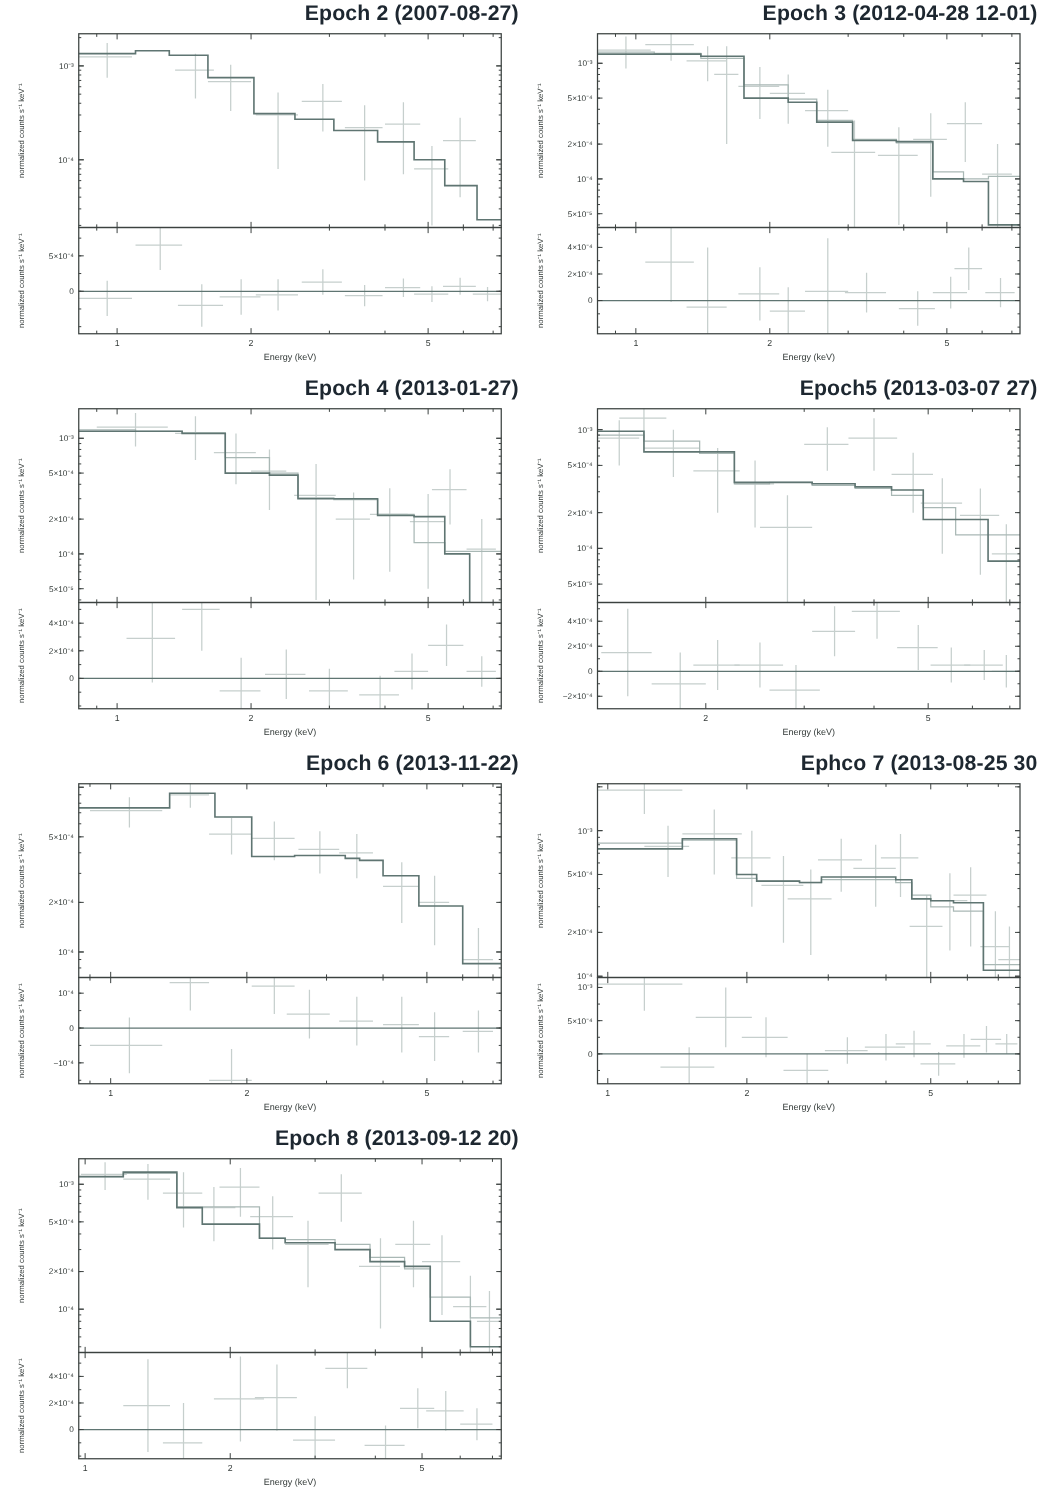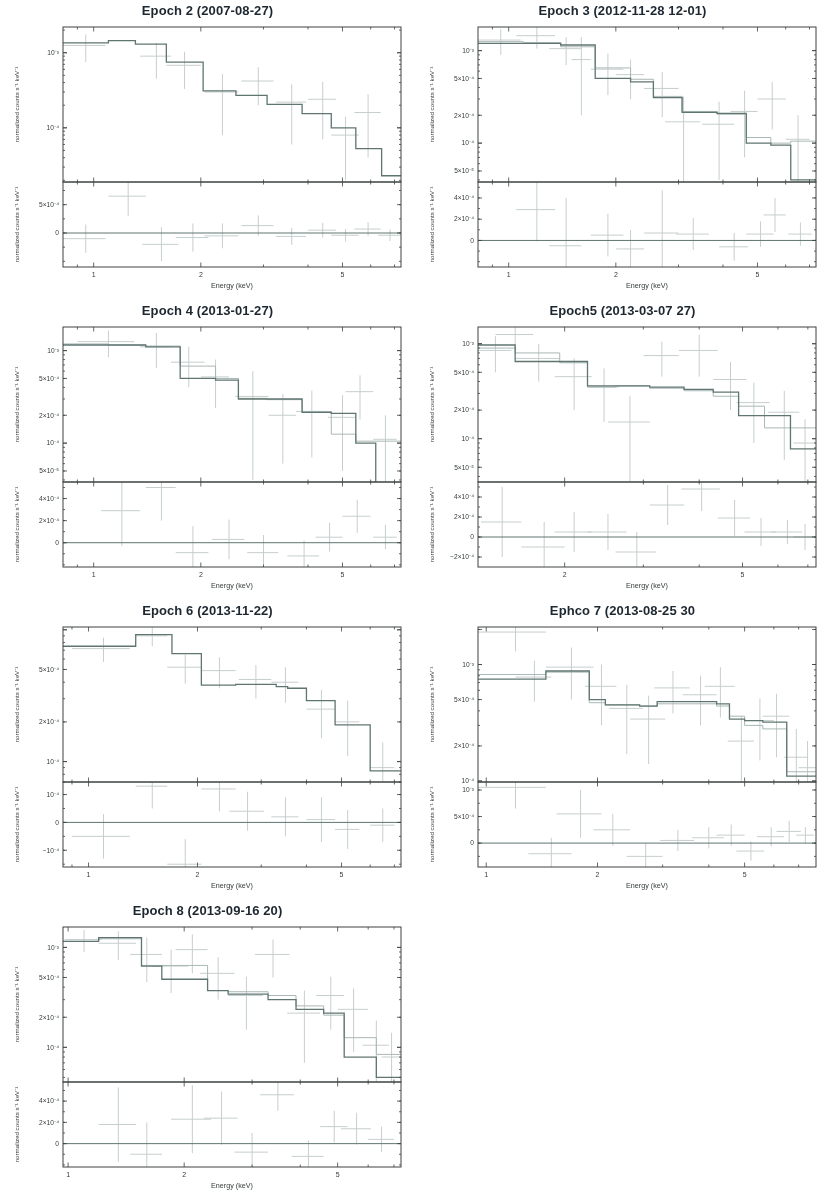--- a/index.html
+++ b/index.html
@@ -1,20 +1,20 @@
 <!DOCTYPE html>
 <html><head>
 <meta charset="utf-8">
 <style>
   html,body{margin:0;padding:0;background:#ffffff;}
   #page{width:830px;height:1201px;background:#ffffff;position:relative;
         font-family:"Liberation Sans", sans-serif;overflow:hidden;}
   .grid{display:grid;grid-template-columns:415px 415px;grid-auto-rows:300px;}
   .panel{position:relative;padding-top:3px;}
-  .panel-title{text-align:center;font-size:13px;font-weight:700;color:#1d2730;
+  .panel-title{text-align:right;font-size:17px;font-weight:700;color:#1d2730;
                height:16px;line-height:16px;letter-spacing:.1px;}
   svg.chart{display:block;margin:0 auto;}
   .empty-cell{background:#ffffff;}
 </style>
 </head>
 <body>
 
 <div id="page">
   <div class="grid">
 
@@ -180,21 +180,21 @@
             <text x="195.8386675242758" y="258" font-size="7" text-anchor="middle">2</text>
             <text x="337.49474644000236" y="258" font-size="7" text-anchor="middle">5</text>
             <text x="227" y="269" font-size="7.2" text-anchor="middle">Energy (keV)</text>
             <text transform="rotate(-90)" x="-85.5" y="14" font-size="6.2" text-anchor="middle">normalized counts s⁻¹ keV⁻¹</text>
             <text transform="rotate(-90)" x="-205.5" y="14" font-size="6.2" text-anchor="middle">normalized counts s⁻¹ keV⁻¹</text>
           </g>
         </svg>
     </div>
 
     <div class="panel">
-      <div class="panel-title">Epoch 3 (2012-11-28 12-01)</div>
+      <div class="panel-title">Epoch 3 (2012-04-28 12-01)</div>
       <svg class="chart" width="405" height="276" viewBox="0 0 405 276">
           <defs>
             <clipPath id="cm1">
               <rect x="58" y="8" width="338" height="155"></rect>
             </clipPath>
             <clipPath id="cr1">
               <rect x="58" y="163" width="338" height="85"></rect>
             </clipPath>
           </defs>
           <g clip-path="url(#cm1)" stroke="#c6cfcd" stroke-width="1">
@@ -1051,21 +1051,21 @@
             <text x="177.51118337887908" y="258" font-size="7" text-anchor="middle">2</text>
             <text x="324.6109091065847" y="258" font-size="7" text-anchor="middle">5</text>
             <text x="227" y="269" font-size="7.2" text-anchor="middle">Energy (keV)</text>
             <text transform="rotate(-90)" x="-85.5" y="14" font-size="6.2" text-anchor="middle">normalized counts s⁻¹ keV⁻¹</text>
             <text transform="rotate(-90)" x="-205.5" y="14" font-size="6.2" text-anchor="middle">normalized counts s⁻¹ keV⁻¹</text>
           </g>
         </svg>
     </div>
 
     <div class="panel">
-      <div class="panel-title">Epoch 8 (2013-09-16 20)</div>
+      <div class="panel-title">Epoch 8 (2013-09-12 20)</div>
       <svg class="chart" width="405" height="276" viewBox="0 0 405 276">
           <defs>
             <clipPath id="cm6">
               <rect x="58" y="8" width="338" height="155"></rect>
             </clipPath>
             <clipPath id="cr6">
               <rect x="58" y="163" width="338" height="85"></rect>
             </clipPath>
           </defs>
           <g clip-path="url(#cm6)" stroke="#c6cfcd" stroke-width="1">

